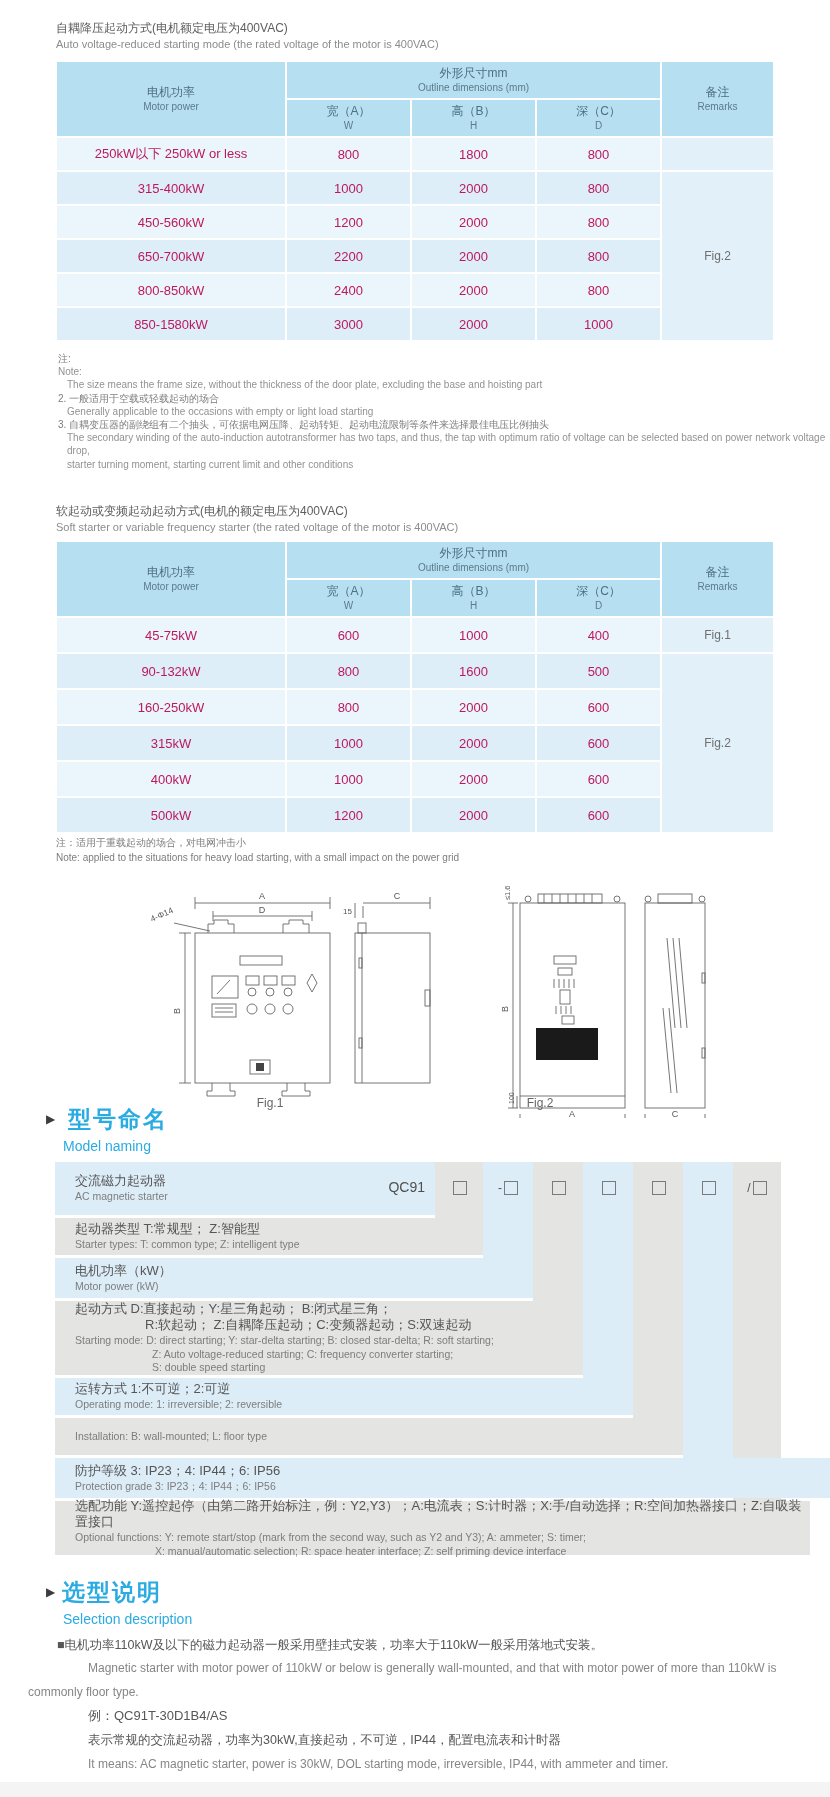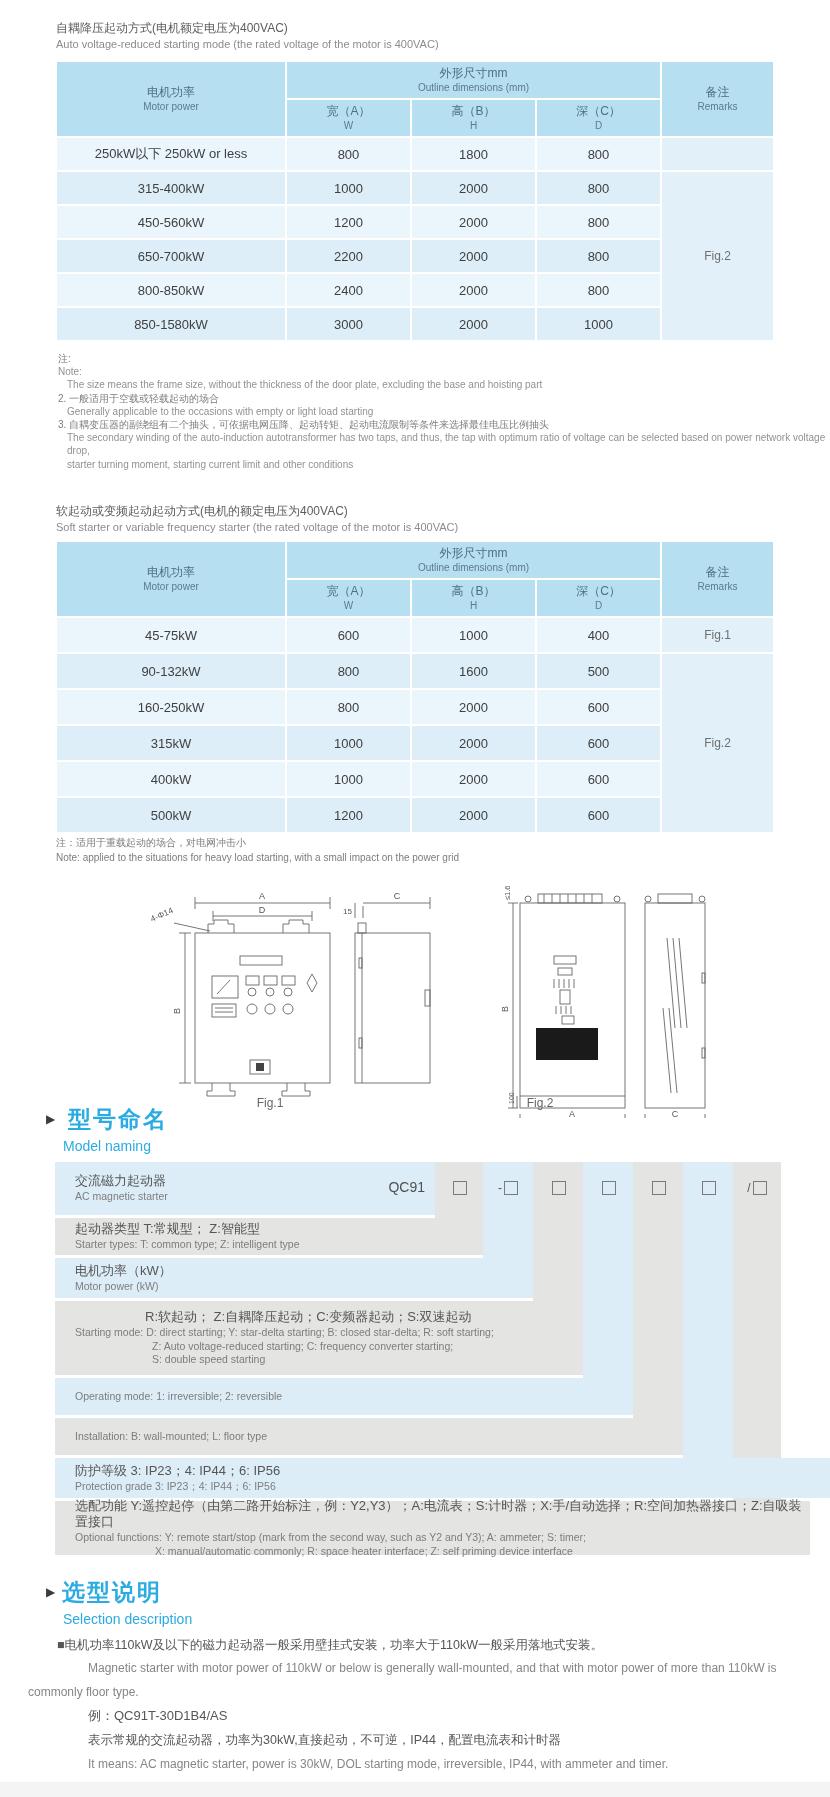--- a/index.html
+++ b/index.html
@@ -8,21 +8,21 @@
   .abs{position:absolute;}
   
   .sec-title-cn{font-size:12px;color:#5e5e5e;}
   .sec-title-en{font-size:11px;color:#8c8c8c;}
   
   table.dim{border-collapse:collapse;table-layout:fixed;width:718px;}
   table.dim th,table.dim td{border:2px solid #fff;padding:0;text-align:center;vertical-align:middle;}
   table.dim th{background:#b6dff2;font-weight:normal;}
   table.dim th .hcn{display:block;font-size:12px;color:#4f7081;line-height:15px;}
   table.dim th .hen{display:block;font-size:10px;color:#5d7b89;line-height:13px;}
-  td.val{font-size:13px;color:#404040;background:#eaf5fc;}
+  td.val{font-size:13px;color:#be185d;background:#eaf5fc;}
   tr.alt td.val{background:#ddeef8;}
   td.remark{background:#e2f0f9;font-size:12px;color:#6f6f6f;}
   .t1 thead tr{height:38px;} .t1 tbody tr{height:34px;}
   .t2 thead tr{height:38px;} .t2 tbody tr{height:36px;}
   
   .note-block{font-size:10px;line-height:13.2px;color:#7d7d7d;}
   .note-block .en{color:#929292;padding-left:9px;}
   .small-note{font-size:10px;line-height:14px;color:#7d7d7d;}
   
   .marker{font-size:12px;color:#3c3c3c;}
@@ -374,39 +374,41 @@
     </div>
     <div class="mrow gray" style="top:56px;height:37px;width:428px;">
       <div class="cn">起动器类型 T:常规型； Z:智能型</div>
       <div class="en">Starter types: T: common type; Z: intelligent type</div>
     </div>
     <div class="mrow blue" style="top:96px;height:40px;width:478px;">
       <div class="cn">电机功率（kW）</div>
       <div class="en">Motor power (kW)</div>
     </div>
     <div class="mrow gray" style="top:139px;height:74px;width:528px;">
+      <div class="cn">起动方式 D:直接起动；Y:星三角起动；  B:闭式星三角；</div>
       <div class="cn" style="padding-left:90px;">R:软起动；  Z:自耦降压起动；C:变频器起动；S:双速起动</div>
       <div class="en">Starting mode: D: direct starting; Y: star-delta starting; B: closed star-delta; R: soft starting;</div>
       <div class="en" style="padding-left:97px;margin-top:0;">Z: Auto voltage-reduced starting; C: frequency converter starting;</div>
       <div class="en" style="padding-left:97px;margin-top:0;">S: double speed starting</div>
     </div>
     <div class="mrow blue" style="top:216px;height:37px;width:578px;">
+      <div class="cn">运转方式 1:不可逆；2:可逆</div>
       <div class="en">Operating mode: 1: irreversible; 2: reversible</div>
     </div>
     <div class="mrow gray" style="top:256px;height:37px;width:628px;">
       <div class="en">Installation: B: wall-mounted; L: floor type</div>
     </div>
     <div class="mrow blue" style="top:296px;height:40px;width:790px;">
       <div class="cn">防护等级 3: IP23；4: IP44；6: IP56</div>
       <div class="en">Protection grade 3: IP23；4: IP44；6: IP56</div>
     </div>
     <div class="mrow gray" style="top:339px;height:54px;width:755px;">
       <div class="cn">选配功能 Y:遥控起停（由第二路开始标注，例：Y2,Y3）；A:电流表；S:计时器；X:手/自动选择；R:空间加热器接口；Z:自吸装置接口</div>
       <div class="en">Optional functions: Y: remote start/stop (mark from the second way, such as Y2 and Y3); A: ammeter; S: timer;</div>
-      <div class="en" style="padding-left:100px;margin-top:0;">X: manual/automatic commonly; R: space heater interface; Z: self priming device interface</div>
+      <div class="en" style="padding-left:100px;margin-top:0;">X: manual/automatic selection; R: space heater interface; Z: self priming device interface</div>
     </div>
 
     <div class="qc">QC91</div>
     <div class="boxslot" style="left:380px;width:48px;">
         <span class="pre"></span>
         <span class="sq"></span>
       </div>
     <div class="boxslot" style="left:428px;width:50px;">
         <span class="pre">-</span>
         <span class="sq"></span>

